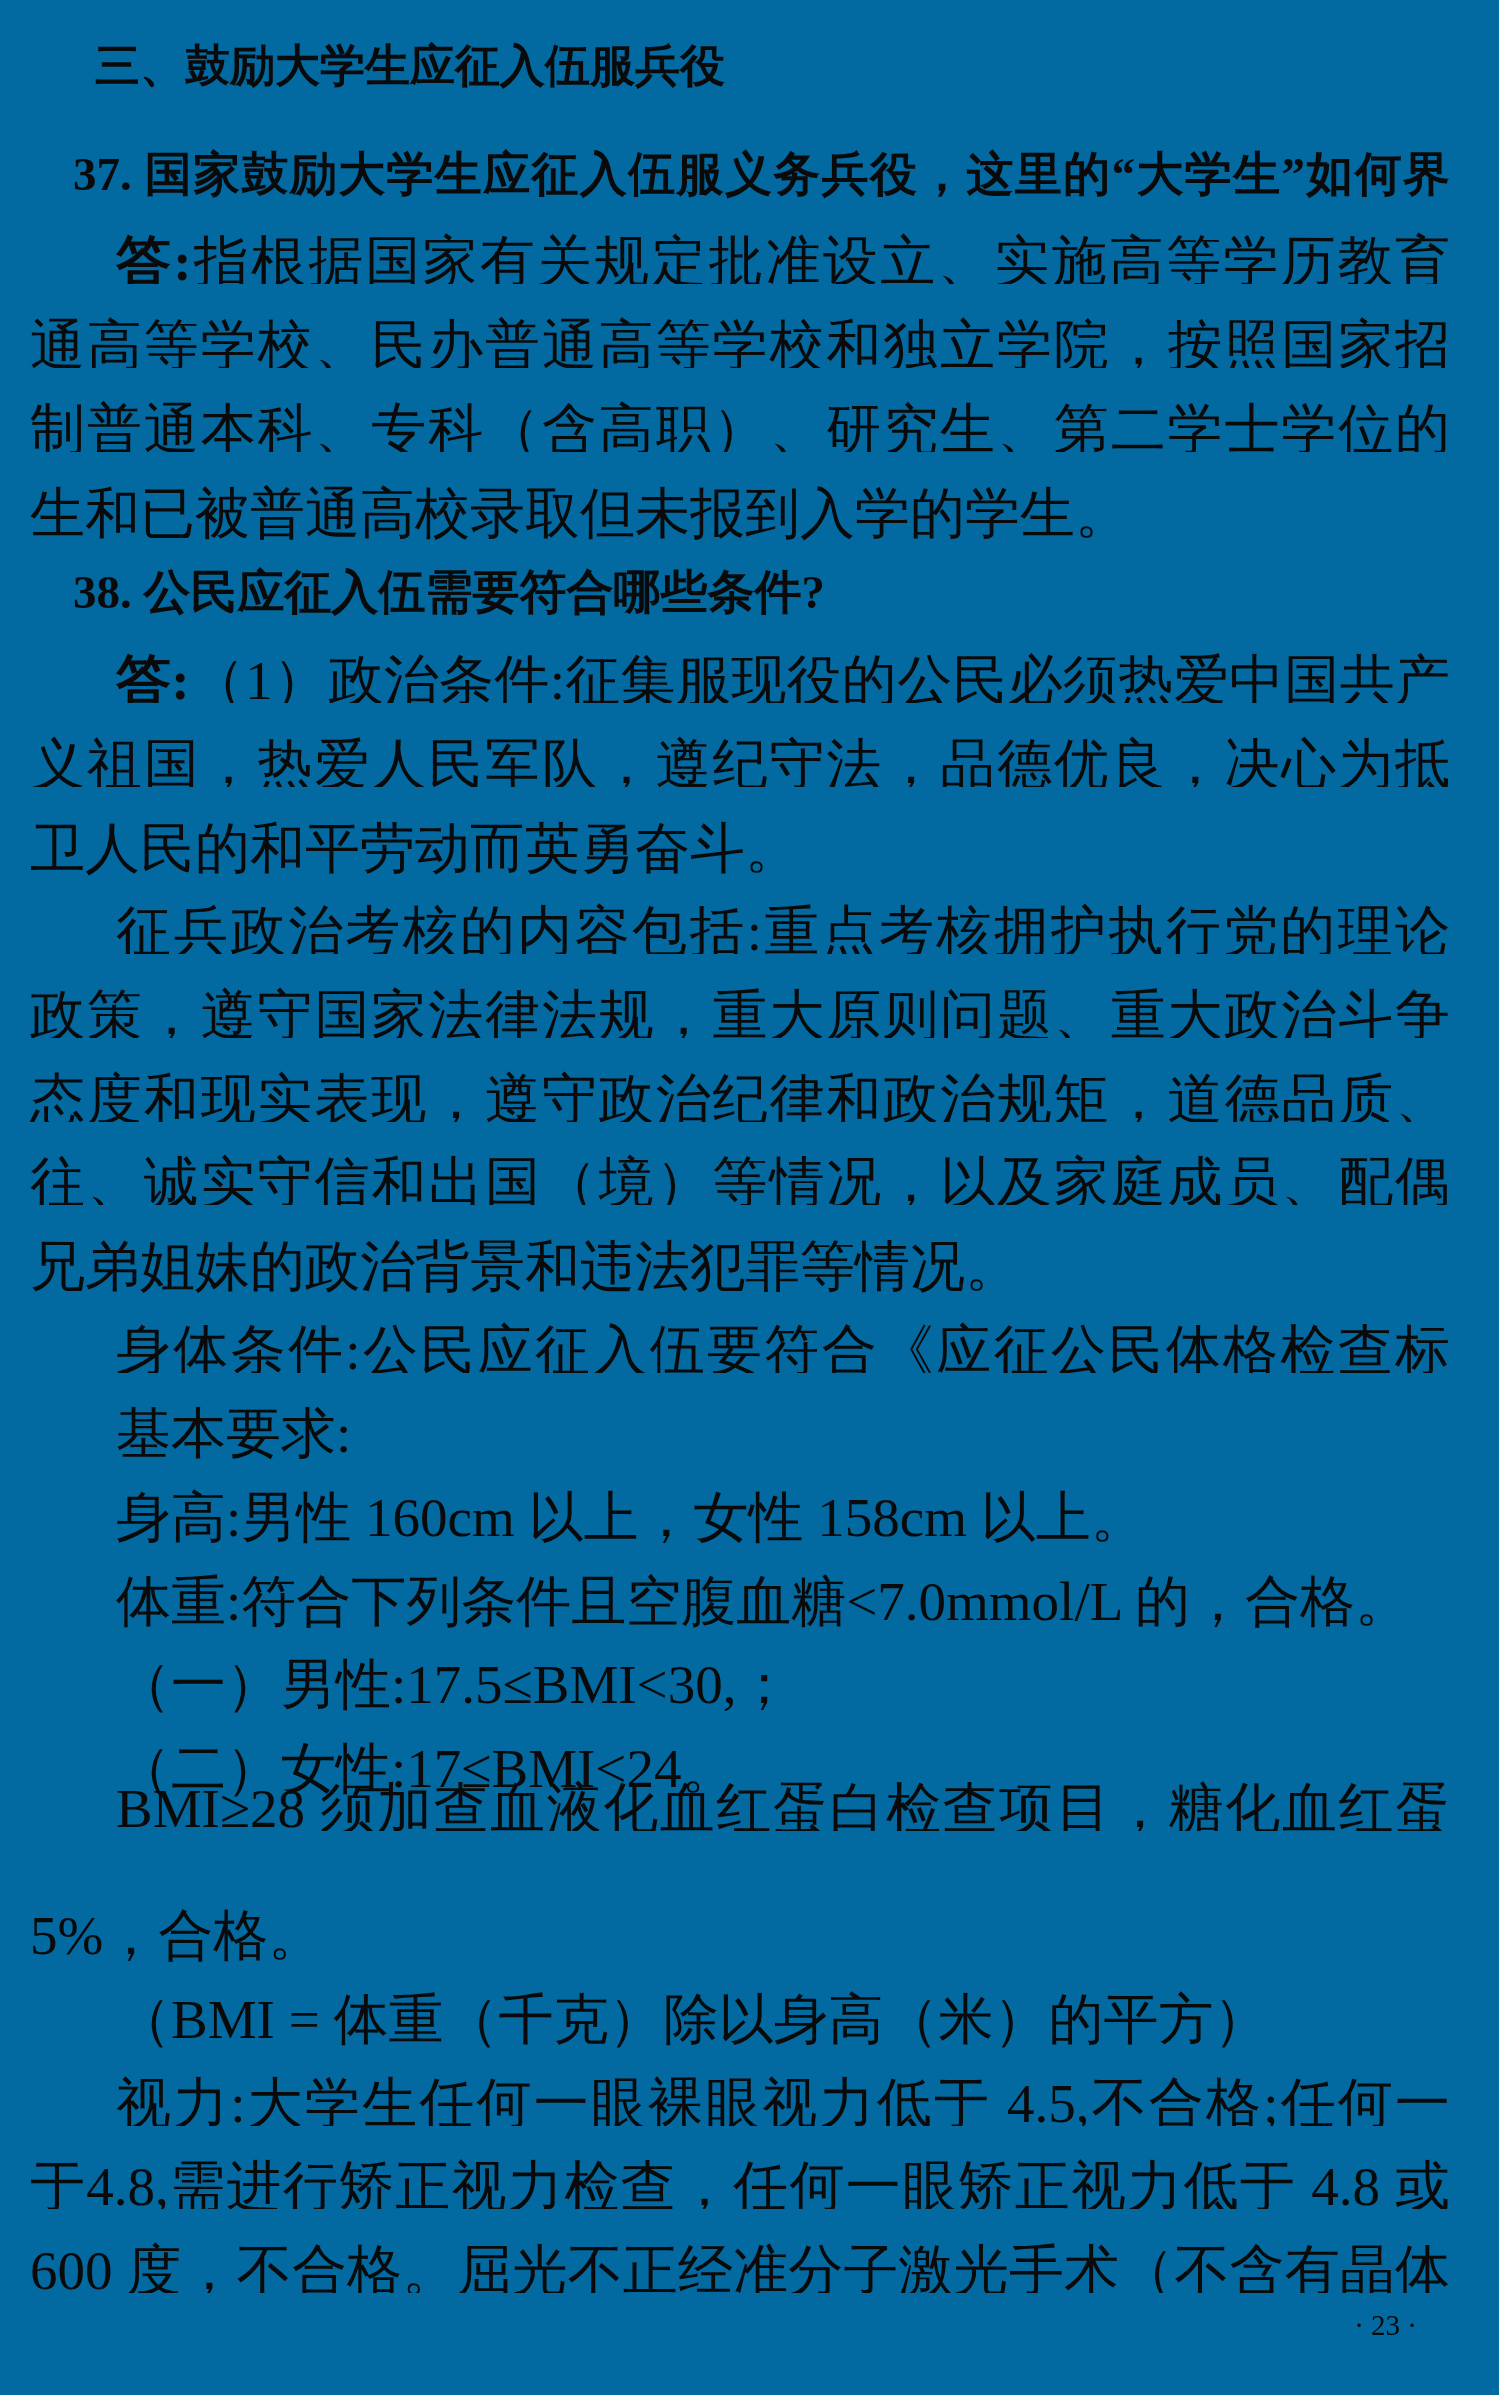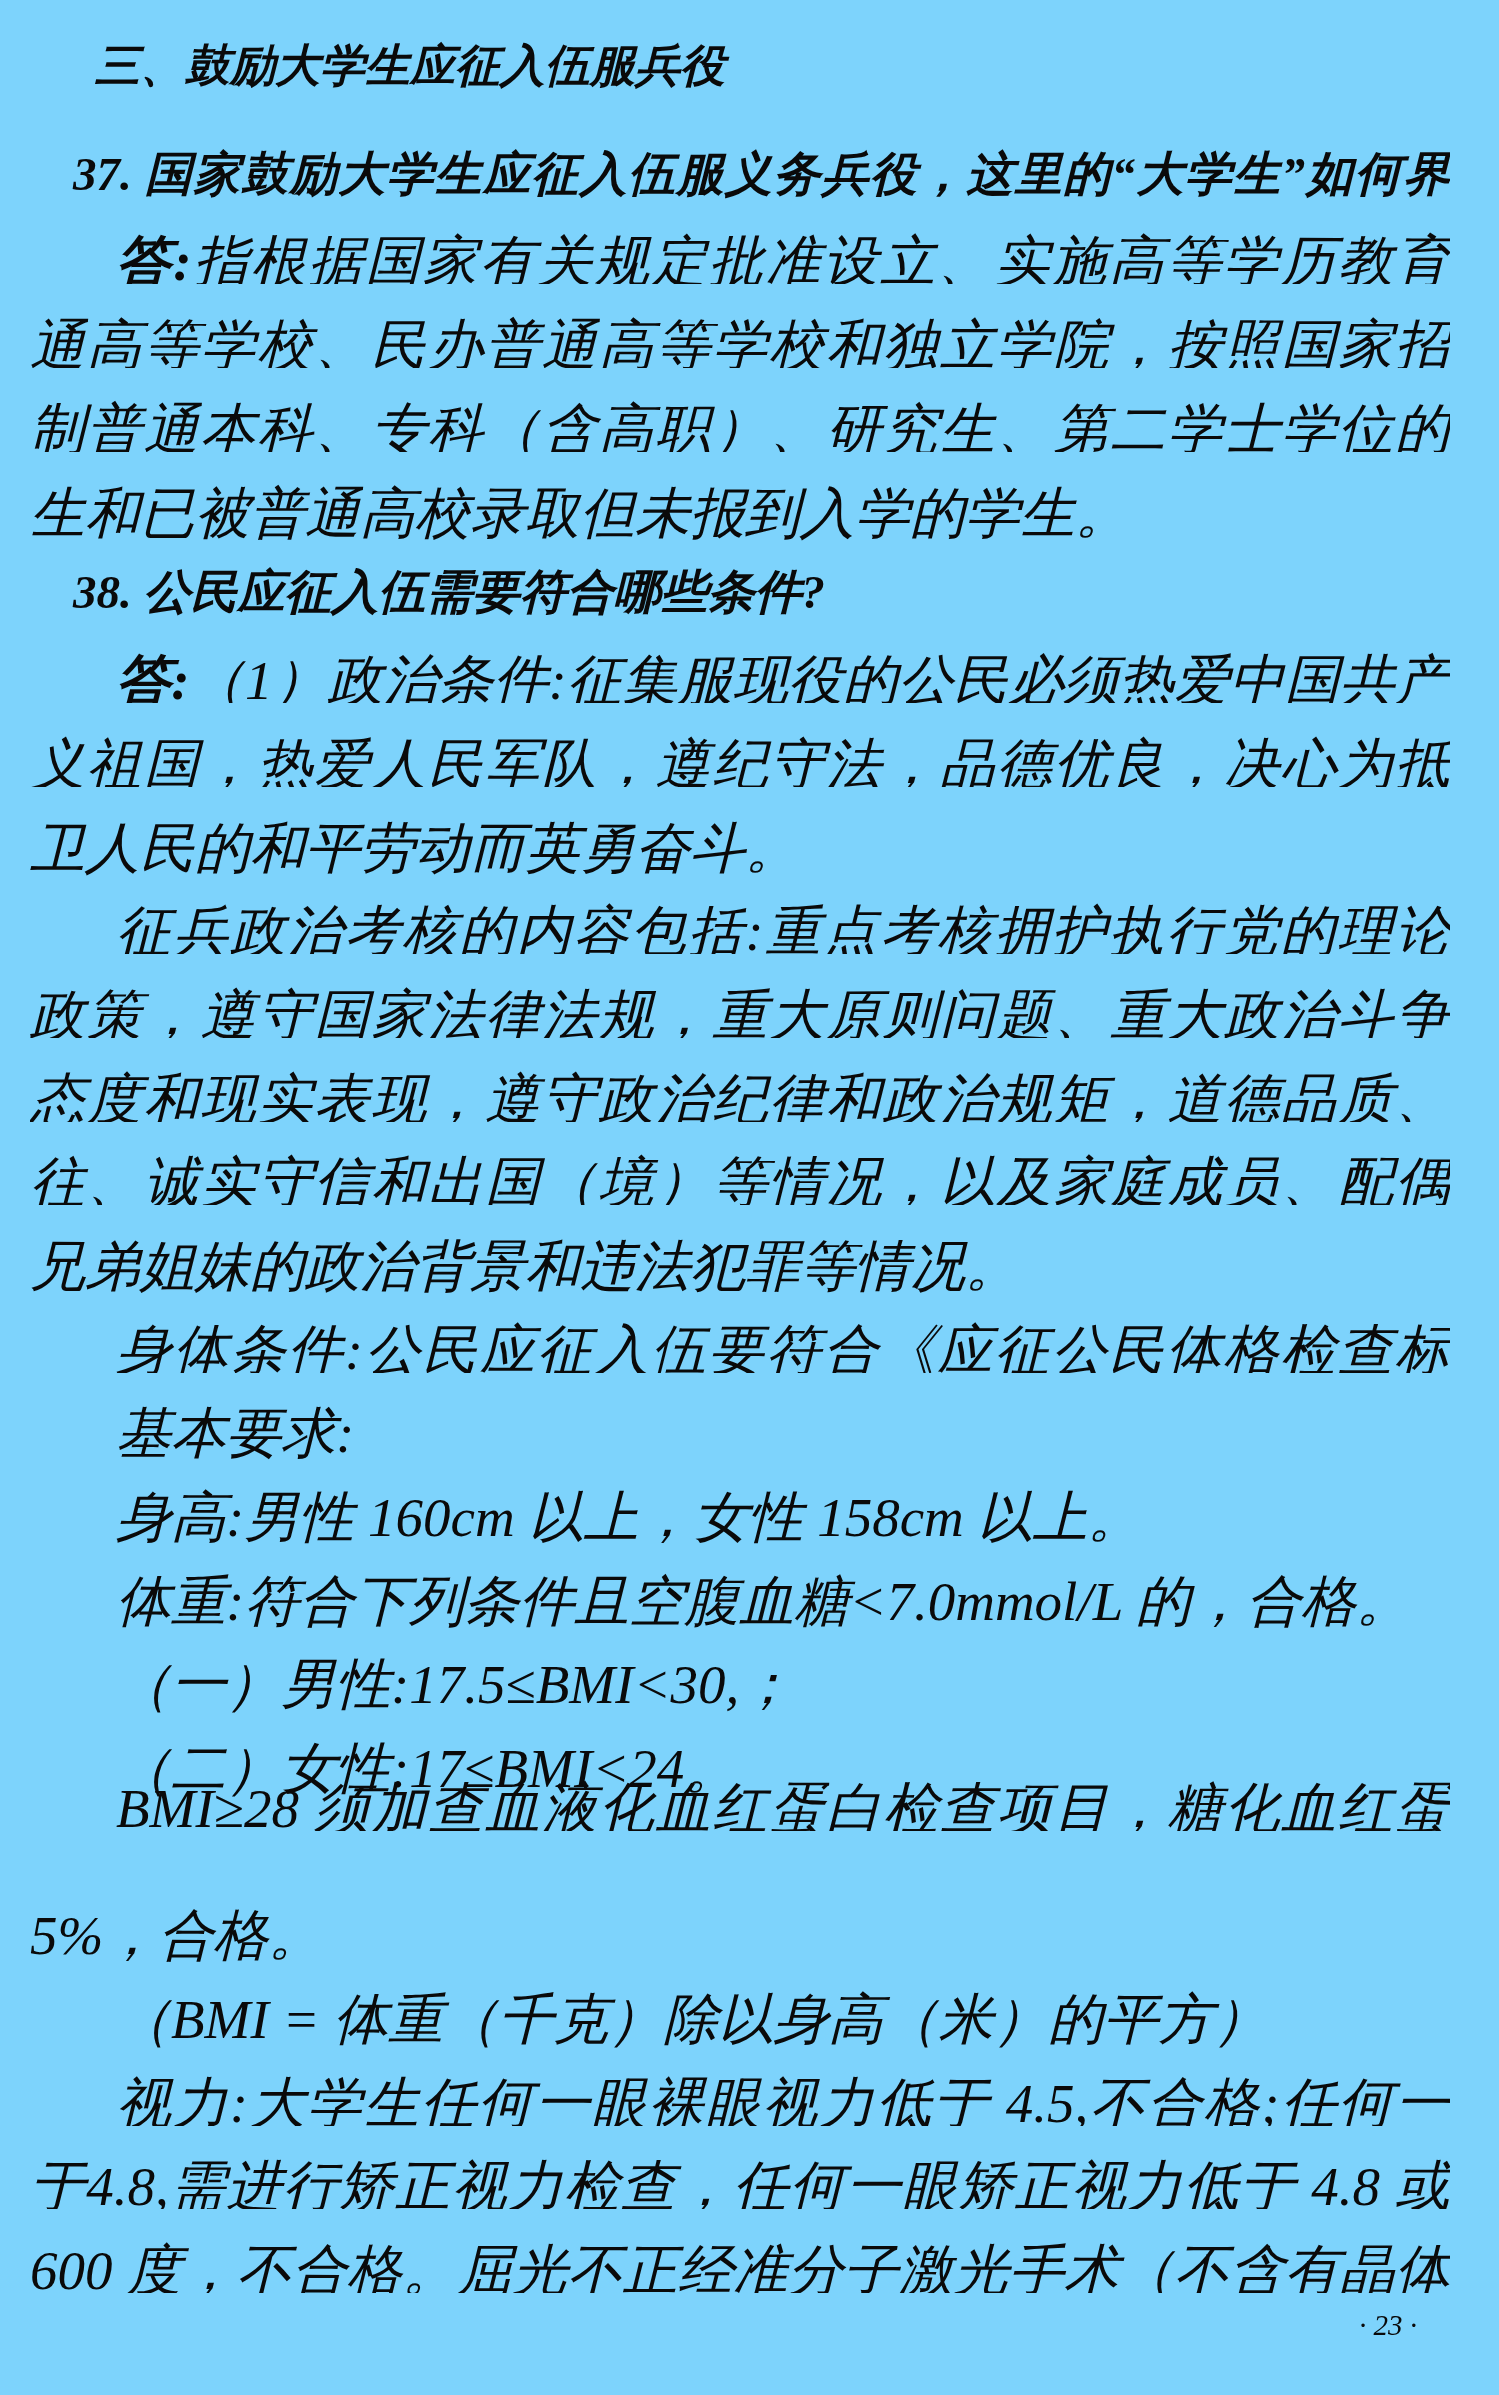--- a/index.html
+++ b/index.html
@@ -5,23 +5,22 @@
   html, body { margin: 0; padding: 0; }
   body {
     width: 1499px; height: 2395px;
     background: #ffffff;
     position: relative;
     color: #0a0a0a;
     font-family: "Liberation Serif", "DejaVu Serif", serif;
   }
   .page {
     position: absolute; inset: 0;
-    background: #7dd3fc;
+    background: #0369a1;
     overflow: hidden;
-    font-style: italic;
   }
   .line {
     position: absolute;
     left: 30px;
     width: 1420px;
     box-sizing: border-box;
     font-size: 55px;
     line-height: 1.16;
     white-space: nowrap;
     letter-spacing: 0;

